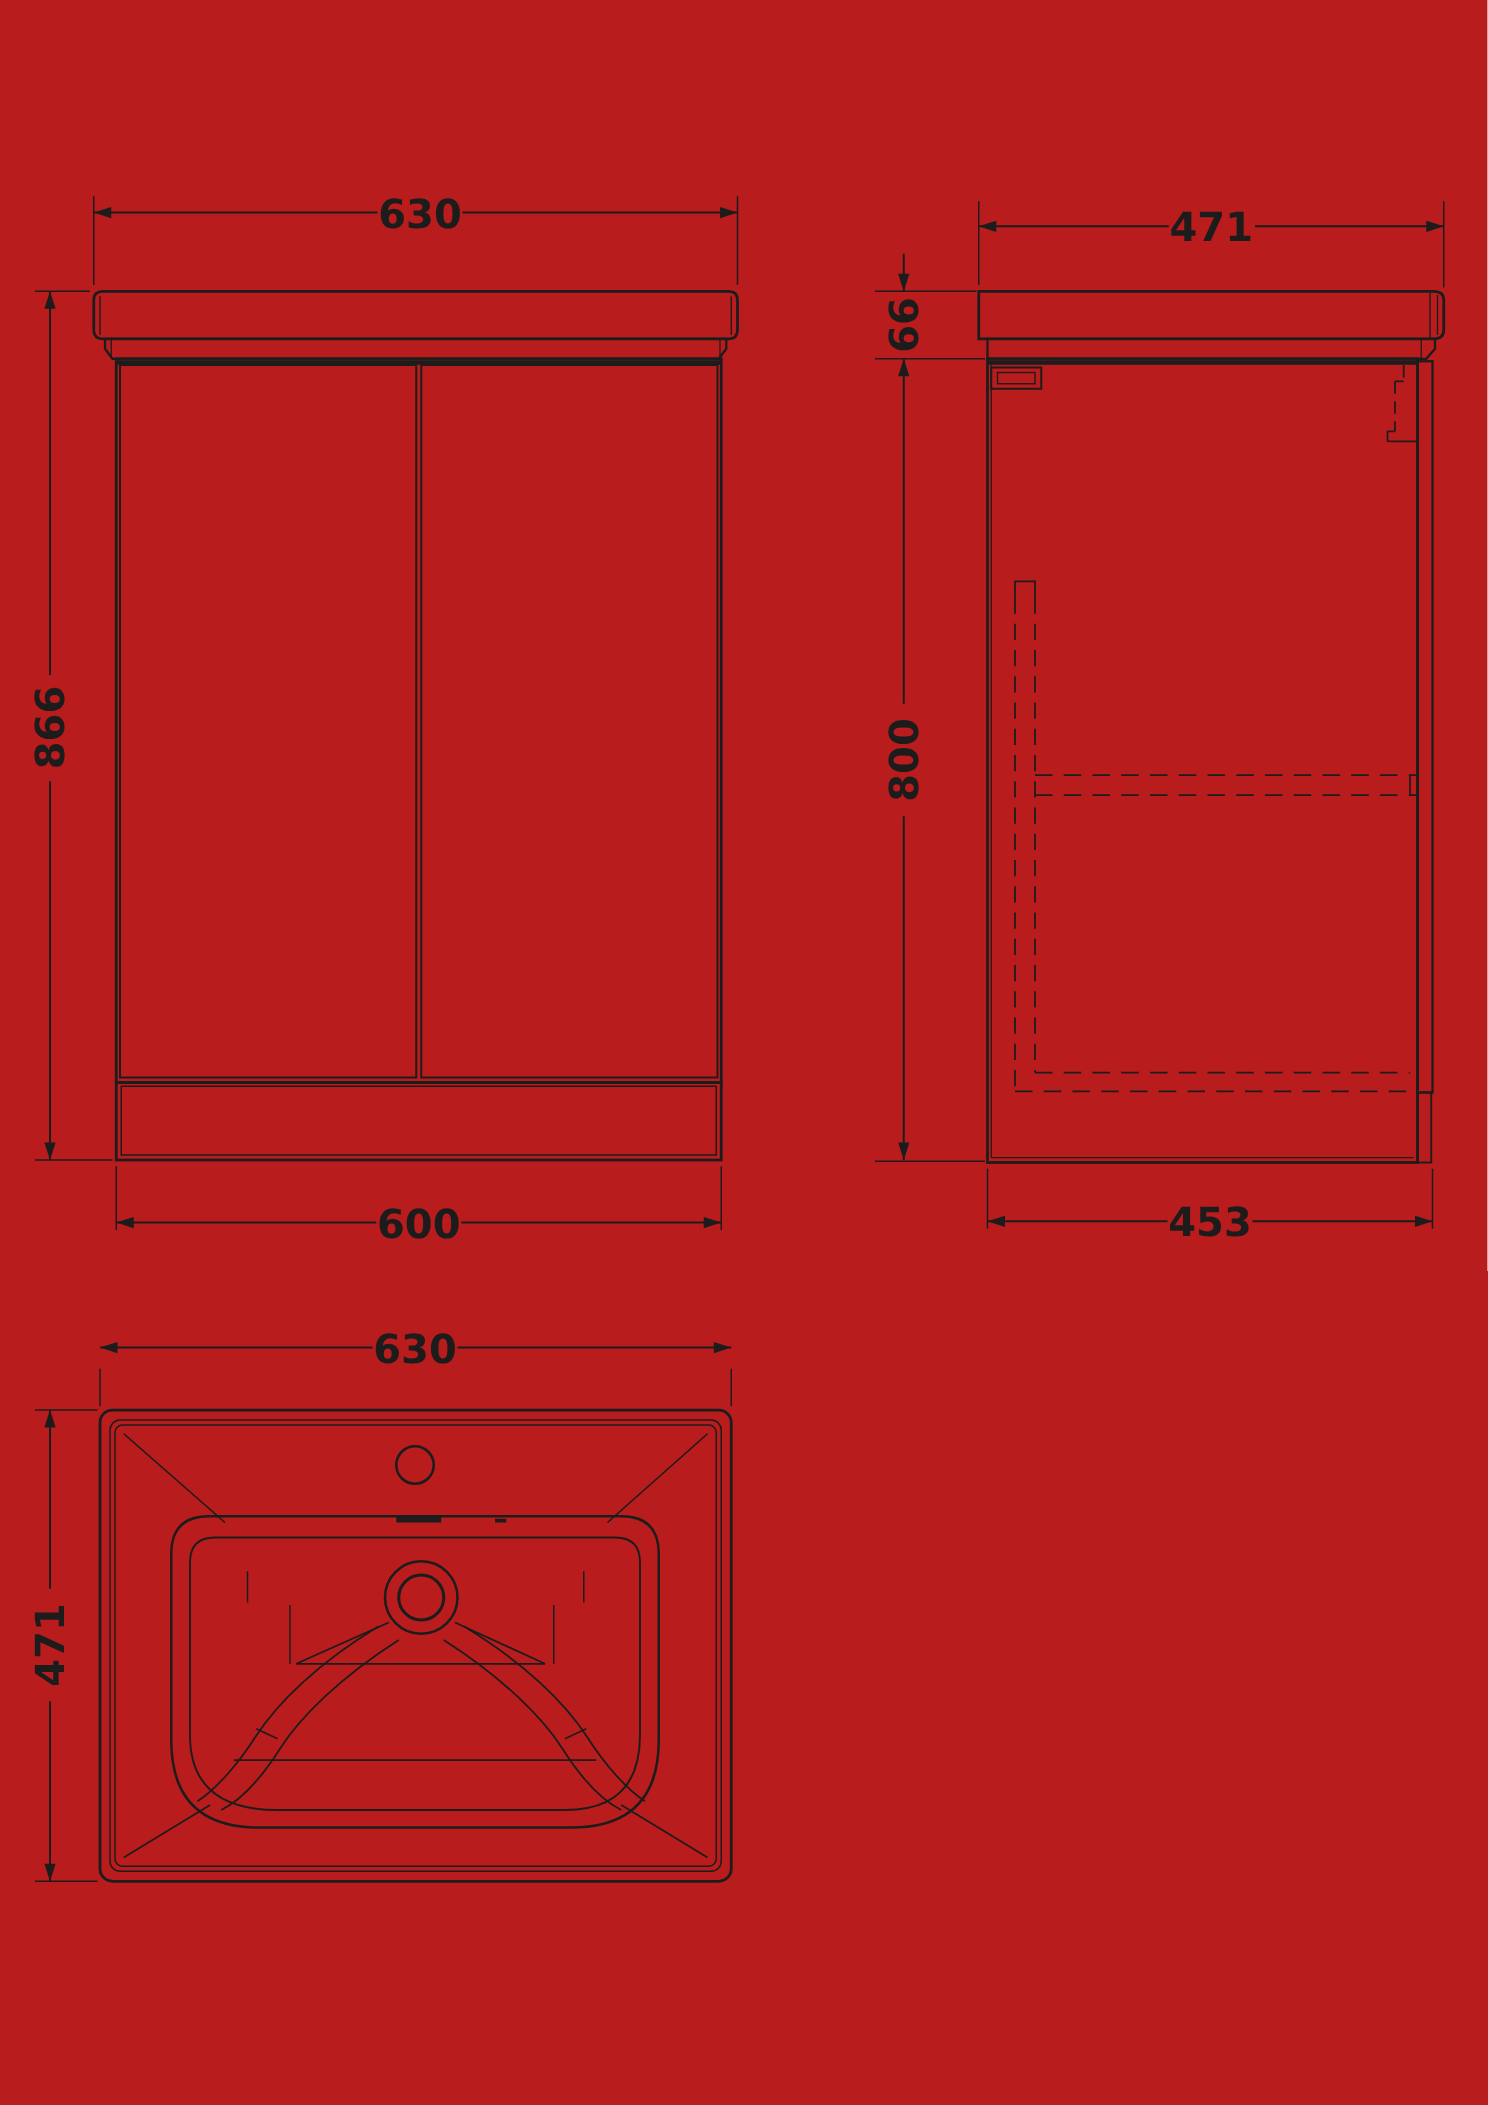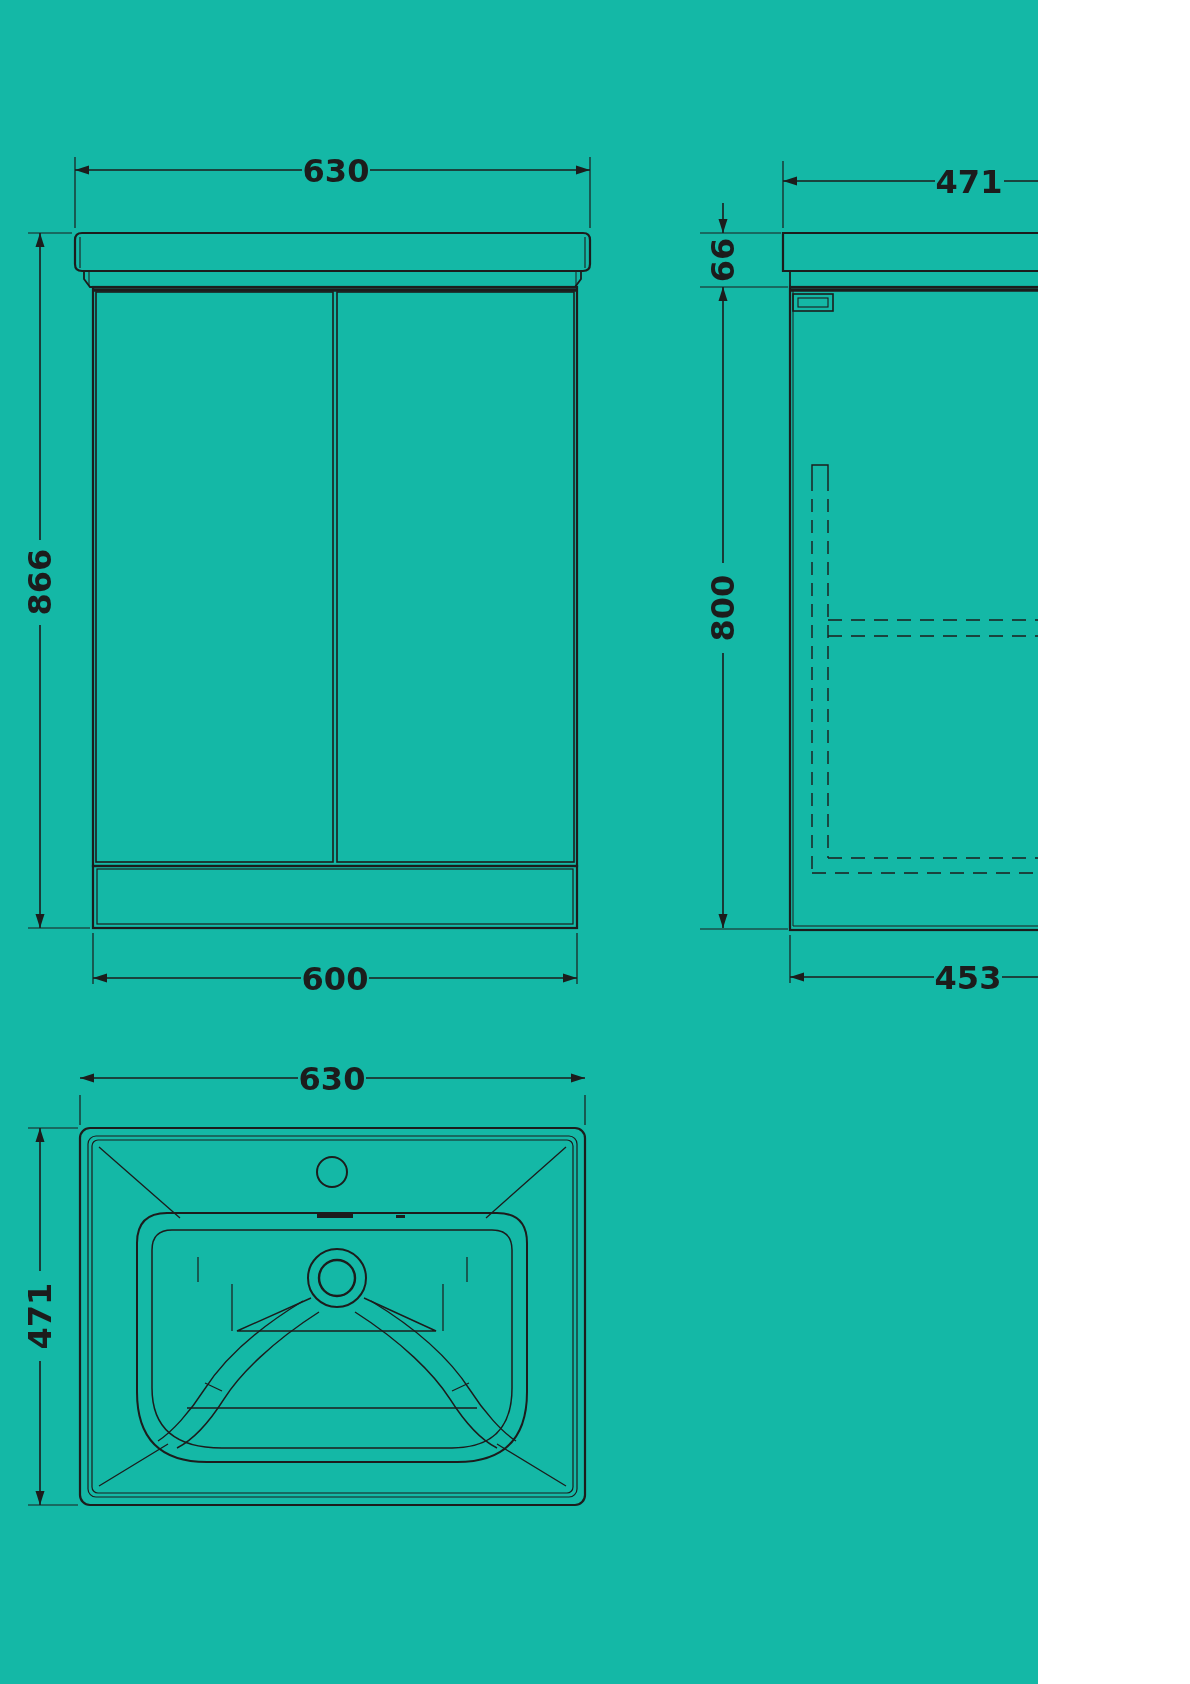--- a/index.html
+++ b/index.html
@@ -1,16 +1,16 @@
 <!DOCTYPE html>
 <html><head>
 <meta charset="utf-8">
 <style>
   html,body{margin:0;padding:0;background:#ffffff;}
-  .page{width:1038px;height:1684px;position:relative;background:#14b8a6;overflow:hidden;}
+  .page{width:1190px;height:1684px;position:relative;background:#b91c1c;overflow:hidden;}
   svg{display:block;}
   .dim-text{
     font-family:"DejaVu Sans","Liberation Sans",sans-serif;
     font-weight:bold;
     font-size:32px;
     fill:#1c1c1c;
   }
   .ln{stroke:#1c1c1c;fill:none;}
   .arrow{fill:#1c1c1c;stroke:none;}
 </style>

